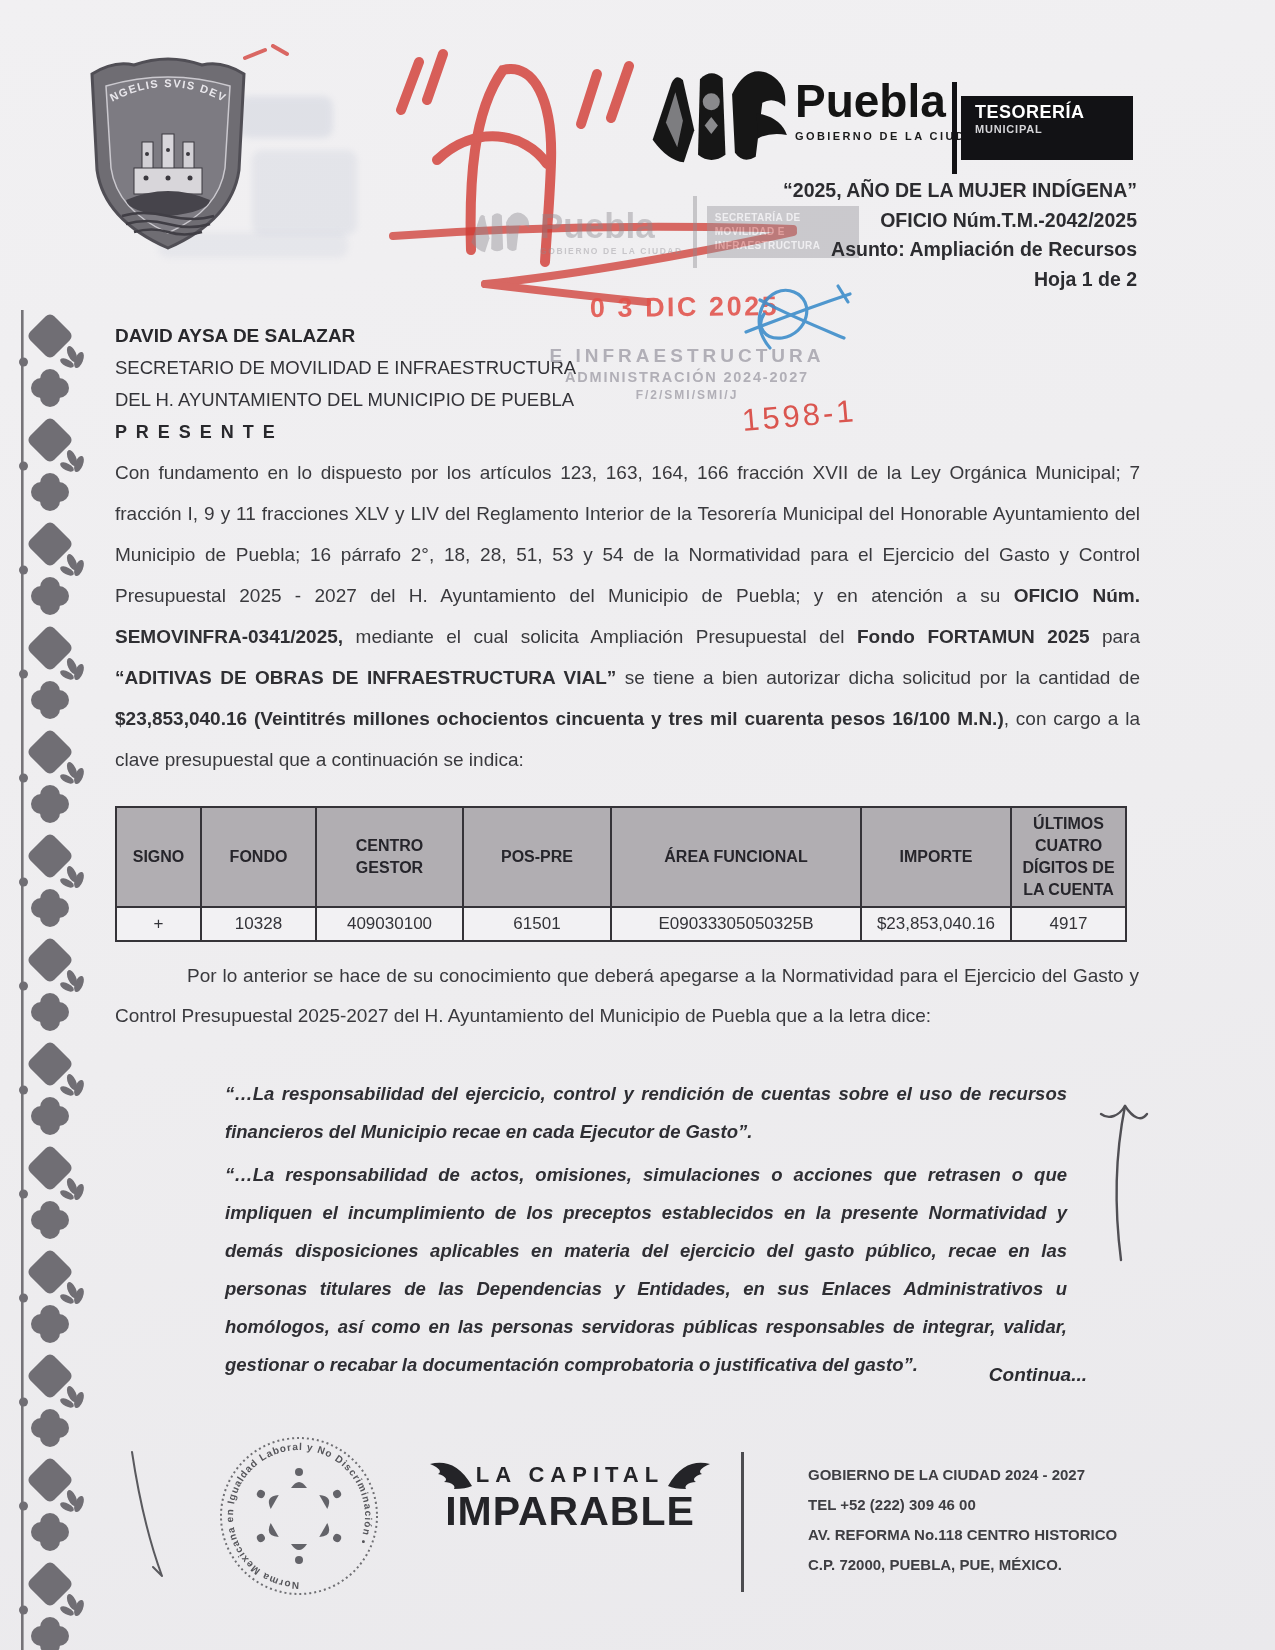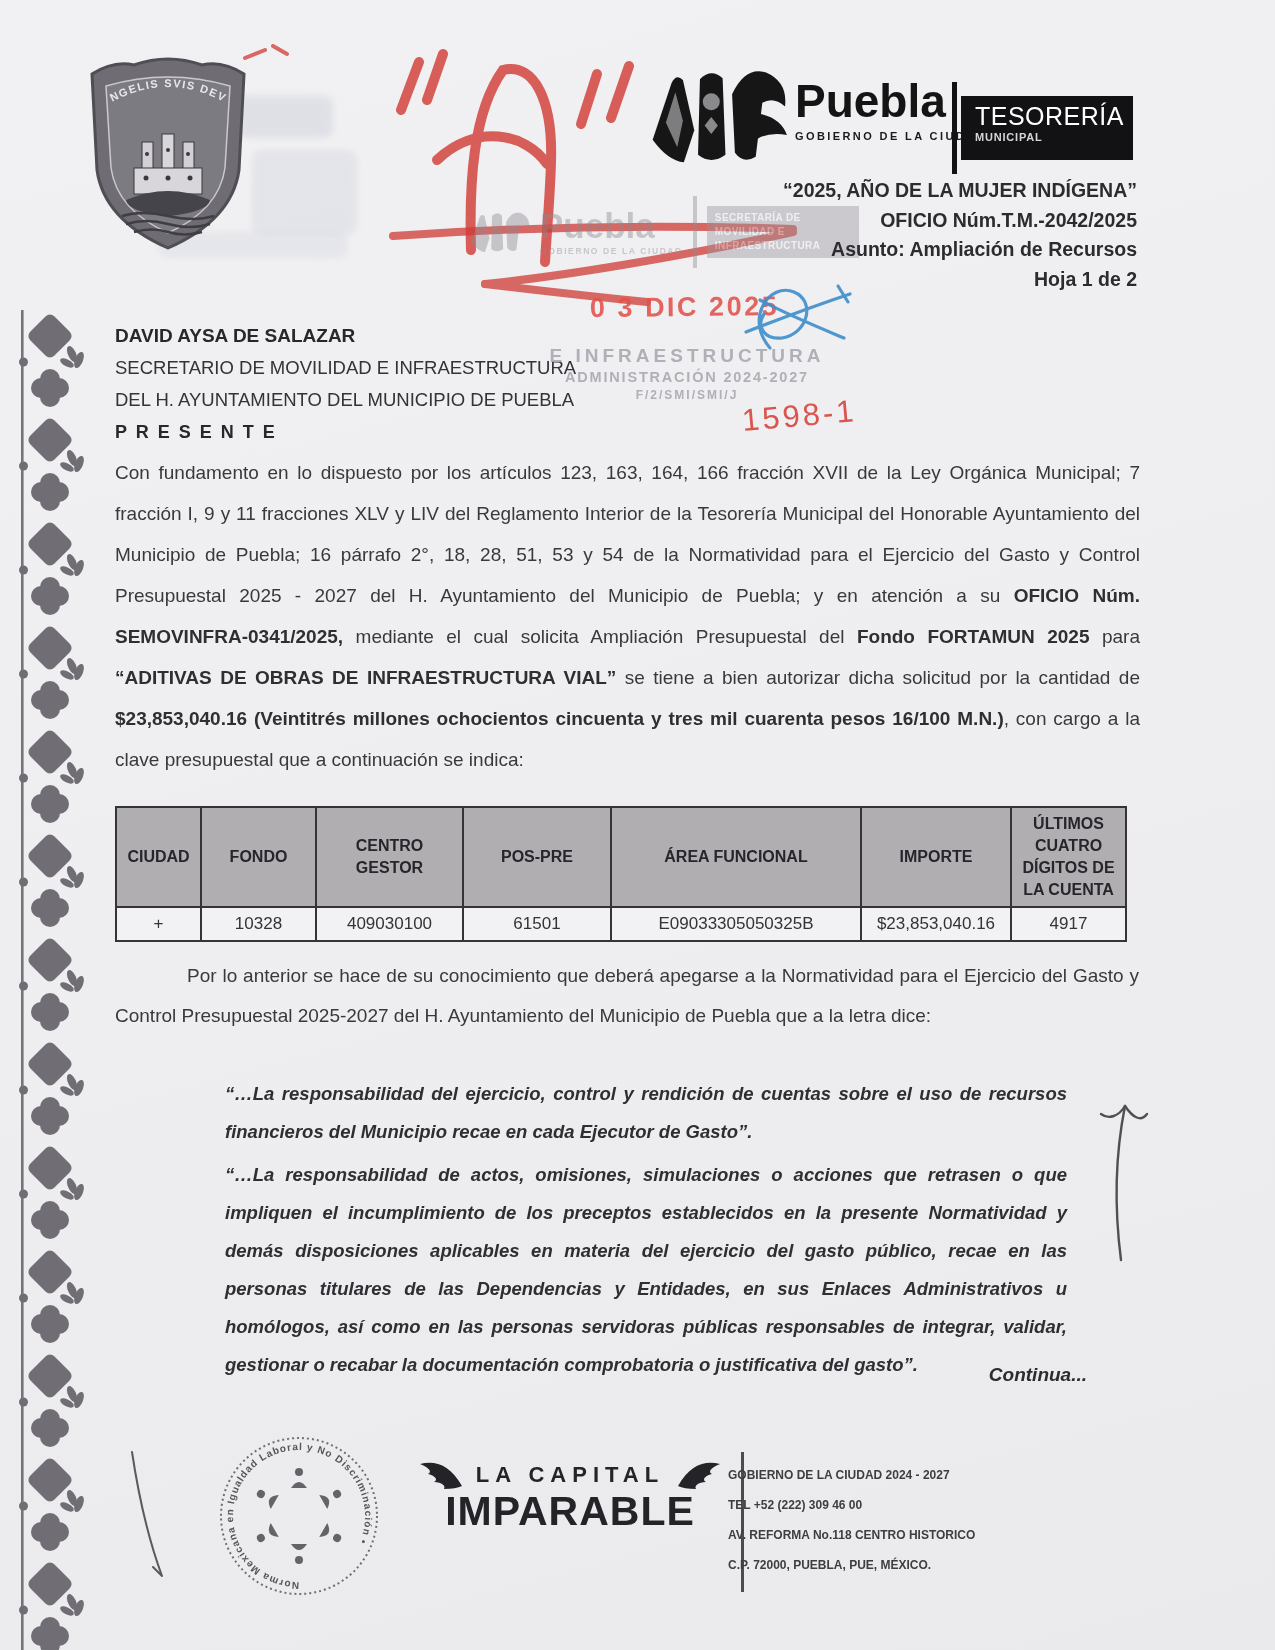--- a/index.html
+++ b/index.html
@@ -11,21 +11,21 @@
     color:#3a3a3e;
   }
   .abs{position:absolute;}
   .b{font-weight:700;color:#2f2f33;}
   
   .hdr-right{width:450px;left:687px;top:176px;text-align:right;
     font-size:19.5px;font-weight:700;color:#2c2c30;line-height:29.5px;}
   .brand-word{font-size:46px;font-weight:800;color:#141414;letter-spacing:0;line-height:1;}
   .brand-sub{font-size:11px;font-weight:700;letter-spacing:2.4px;color:#1a1a1a;margin-top:6px;}
   .dept-box{background:#121215;color:#fff;width:172px;height:64px;padding:6px 0 0 14px;box-sizing:border-box;}
-  .dept-main{font-size:25px;font-weight:400;letter-spacing:.5px;line-height:1.15;}
+  .dept-main{font-size:18px;font-weight:700;letter-spacing:.5px;line-height:1.15;}
   .dept-sub{font-size:11px;font-weight:600;color:#d6d6d9;letter-spacing:.8px;}
   
   .ghost{opacity:.42;filter:blur(.4px);}
   .ghost .gword{font-size:35px;font-weight:800;color:#8b898f;line-height:1;}
   .ghost .gsub{font-size:8.5px;font-weight:700;letter-spacing:1.6px;color:#8f8d93;margin-top:3px;}
   .gbox{background:#98969c;color:#efeef2;width:152px;height:52px;padding:5px 0 0 8px;box-sizing:border-box;
         font-size:10px;font-weight:700;line-height:14px;letter-spacing:.4px;}
   .gbar{width:4px;height:72px;background:#8e8c92;}
   
   .datestamp{font-size:27px;font-weight:700;letter-spacing:2.5px;color:#e2524b;opacity:.88;transform:rotate(-.6deg);white-space:nowrap;}
@@ -45,23 +45,23 @@
   .p2{left:115px;top:956px;width:1024px;font-size:19px;line-height:40px;text-align:justify;text-indent:72px;color:#39393d;}
   .quote{left:225px;width:842px;font-size:18.5px;font-weight:700;font-style:italic;line-height:38px;text-align:justify;color:#2e2e33;}
   .continua{left:850px;top:1364px;width:237px;text-align:right;font-size:19px;font-weight:700;font-style:italic;color:#2b2b30;}
   
   table.clave{border-collapse:collapse;table-layout:fixed;width:1010px;}
   table.clave th,table.clave td{border:2px solid #353338;text-align:center;vertical-align:middle;padding:2px 4px;box-sizing:border-box;}
   table.clave th{background:#b1aeb2;font-size:16px;font-weight:700;color:#26252b;height:100px;line-height:22px;}
   table.clave td{background:#f2f1f3;font-size:17px;color:#333338;height:34px;}
   
   .fdiv{width:3px;height:140px;background:#4c4c50;left:741px;top:1452px;}
-  .ftext{left:728px;top:1460px;width:360px;font-size:12px;font-weight:700;color:#3e3e42;line-height:30px;}
+  .ftext{left:808px;top:1460px;width:360px;font-size:15px;font-weight:700;color:#3e3e42;line-height:30px;}
   .capital{left:420px;top:1460px;width:300px;text-align:center;color:#242428;}
-  .cap-row{display:flex;align-items:center;justify-content:space-between;gap:4px;}
+  .cap-row{display:flex;align-items:center;justify-content:center;gap:4px;}
   .cap-top{font-size:22px;font-weight:800;letter-spacing:6px;white-space:nowrap;}
   .cap-bottom{font-size:41px;font-weight:800;letter-spacing:1px;line-height:1.05;}
   
   .smudge{background:#a4aec4;border-radius:10px;filter:blur(3px);}
 </style>
 </head>
 <body>
 
 <div class="page">
 
@@ -209,21 +209,21 @@
       <col style="width:85px">
         <col style="width:115px">
         <col style="width:147px">
         <col style="width:148px">
       <col style="width:250px">
         <col style="width:150px">
         <col style="width:115px">
     </colgroup>
     <tbody>
         <tr>
-      <th>CIUDAD</th>
+      <th>SIGNO</th>
       <th>FONDO</th>
       <th>CENTRO GESTOR</th>
       <th>POS-PRE</th>
       <th>ÁREA FUNCIONAL</th>
       <th>IMPORTE</th>
       <th>ÚLTIMOS CUATRO DÍGITOS DE LA CUENTA</th>
     </tr>
     <tr>
       <td>+</td>
       <td>10328</td>

